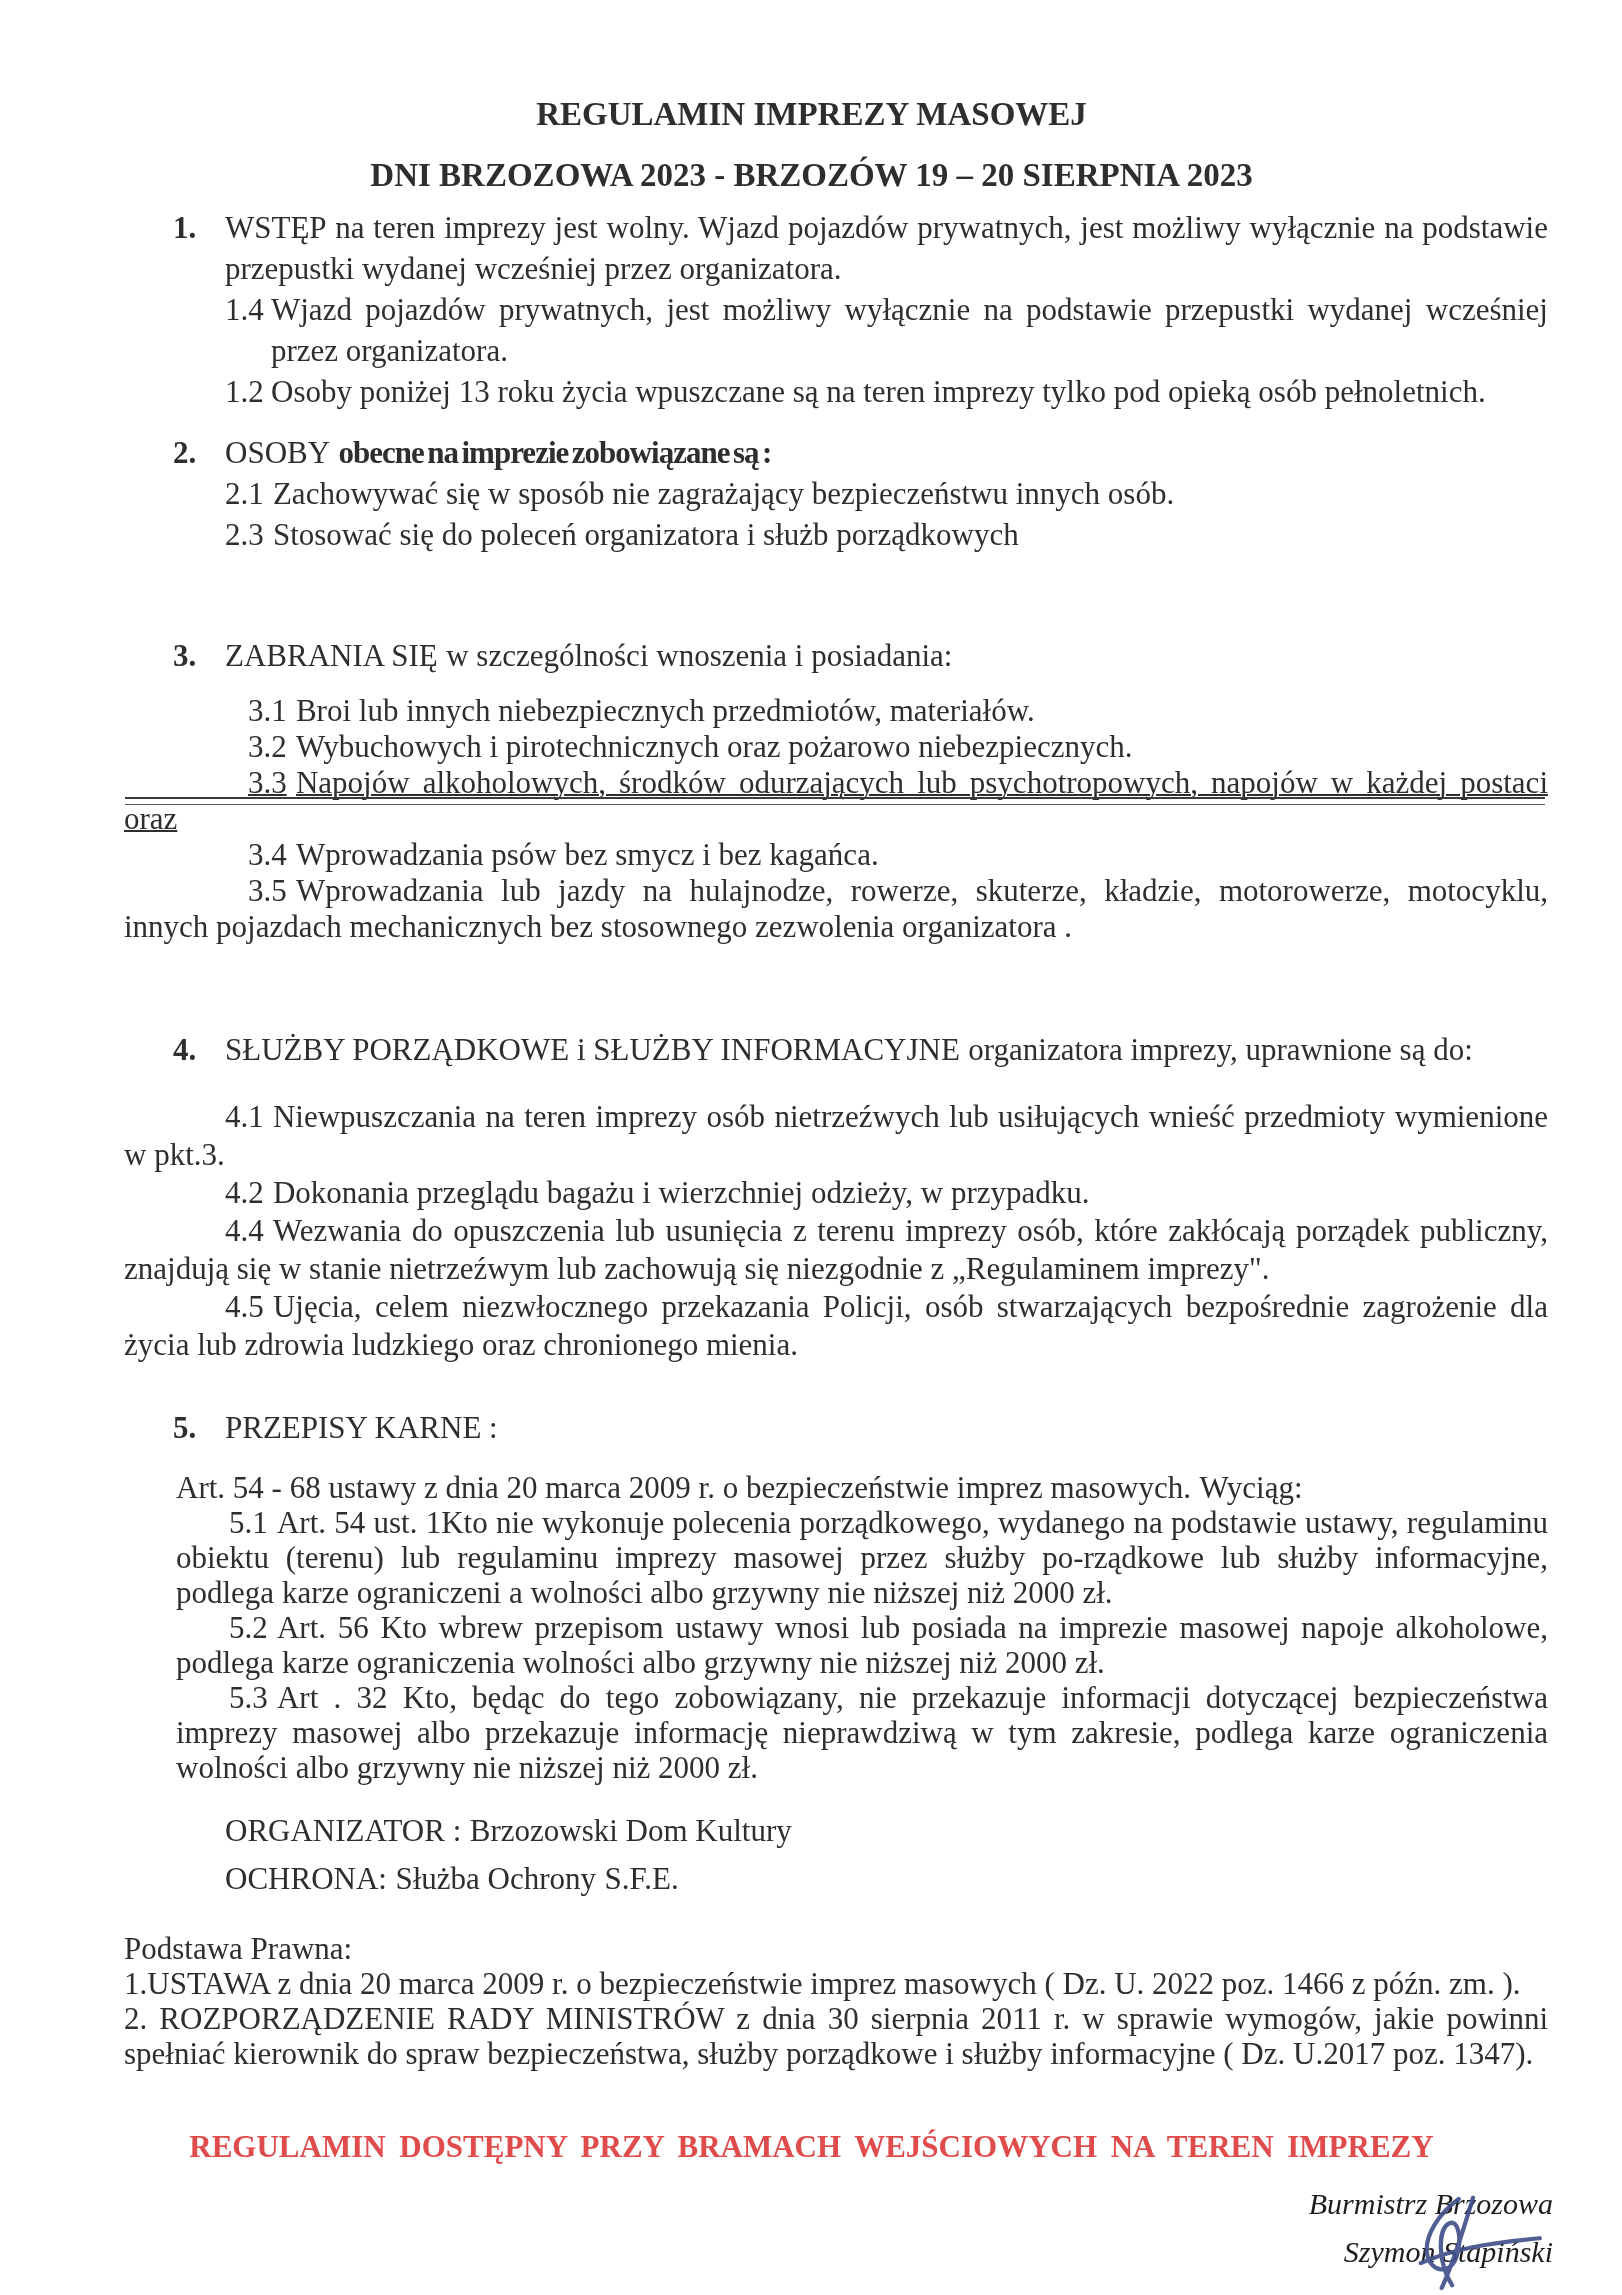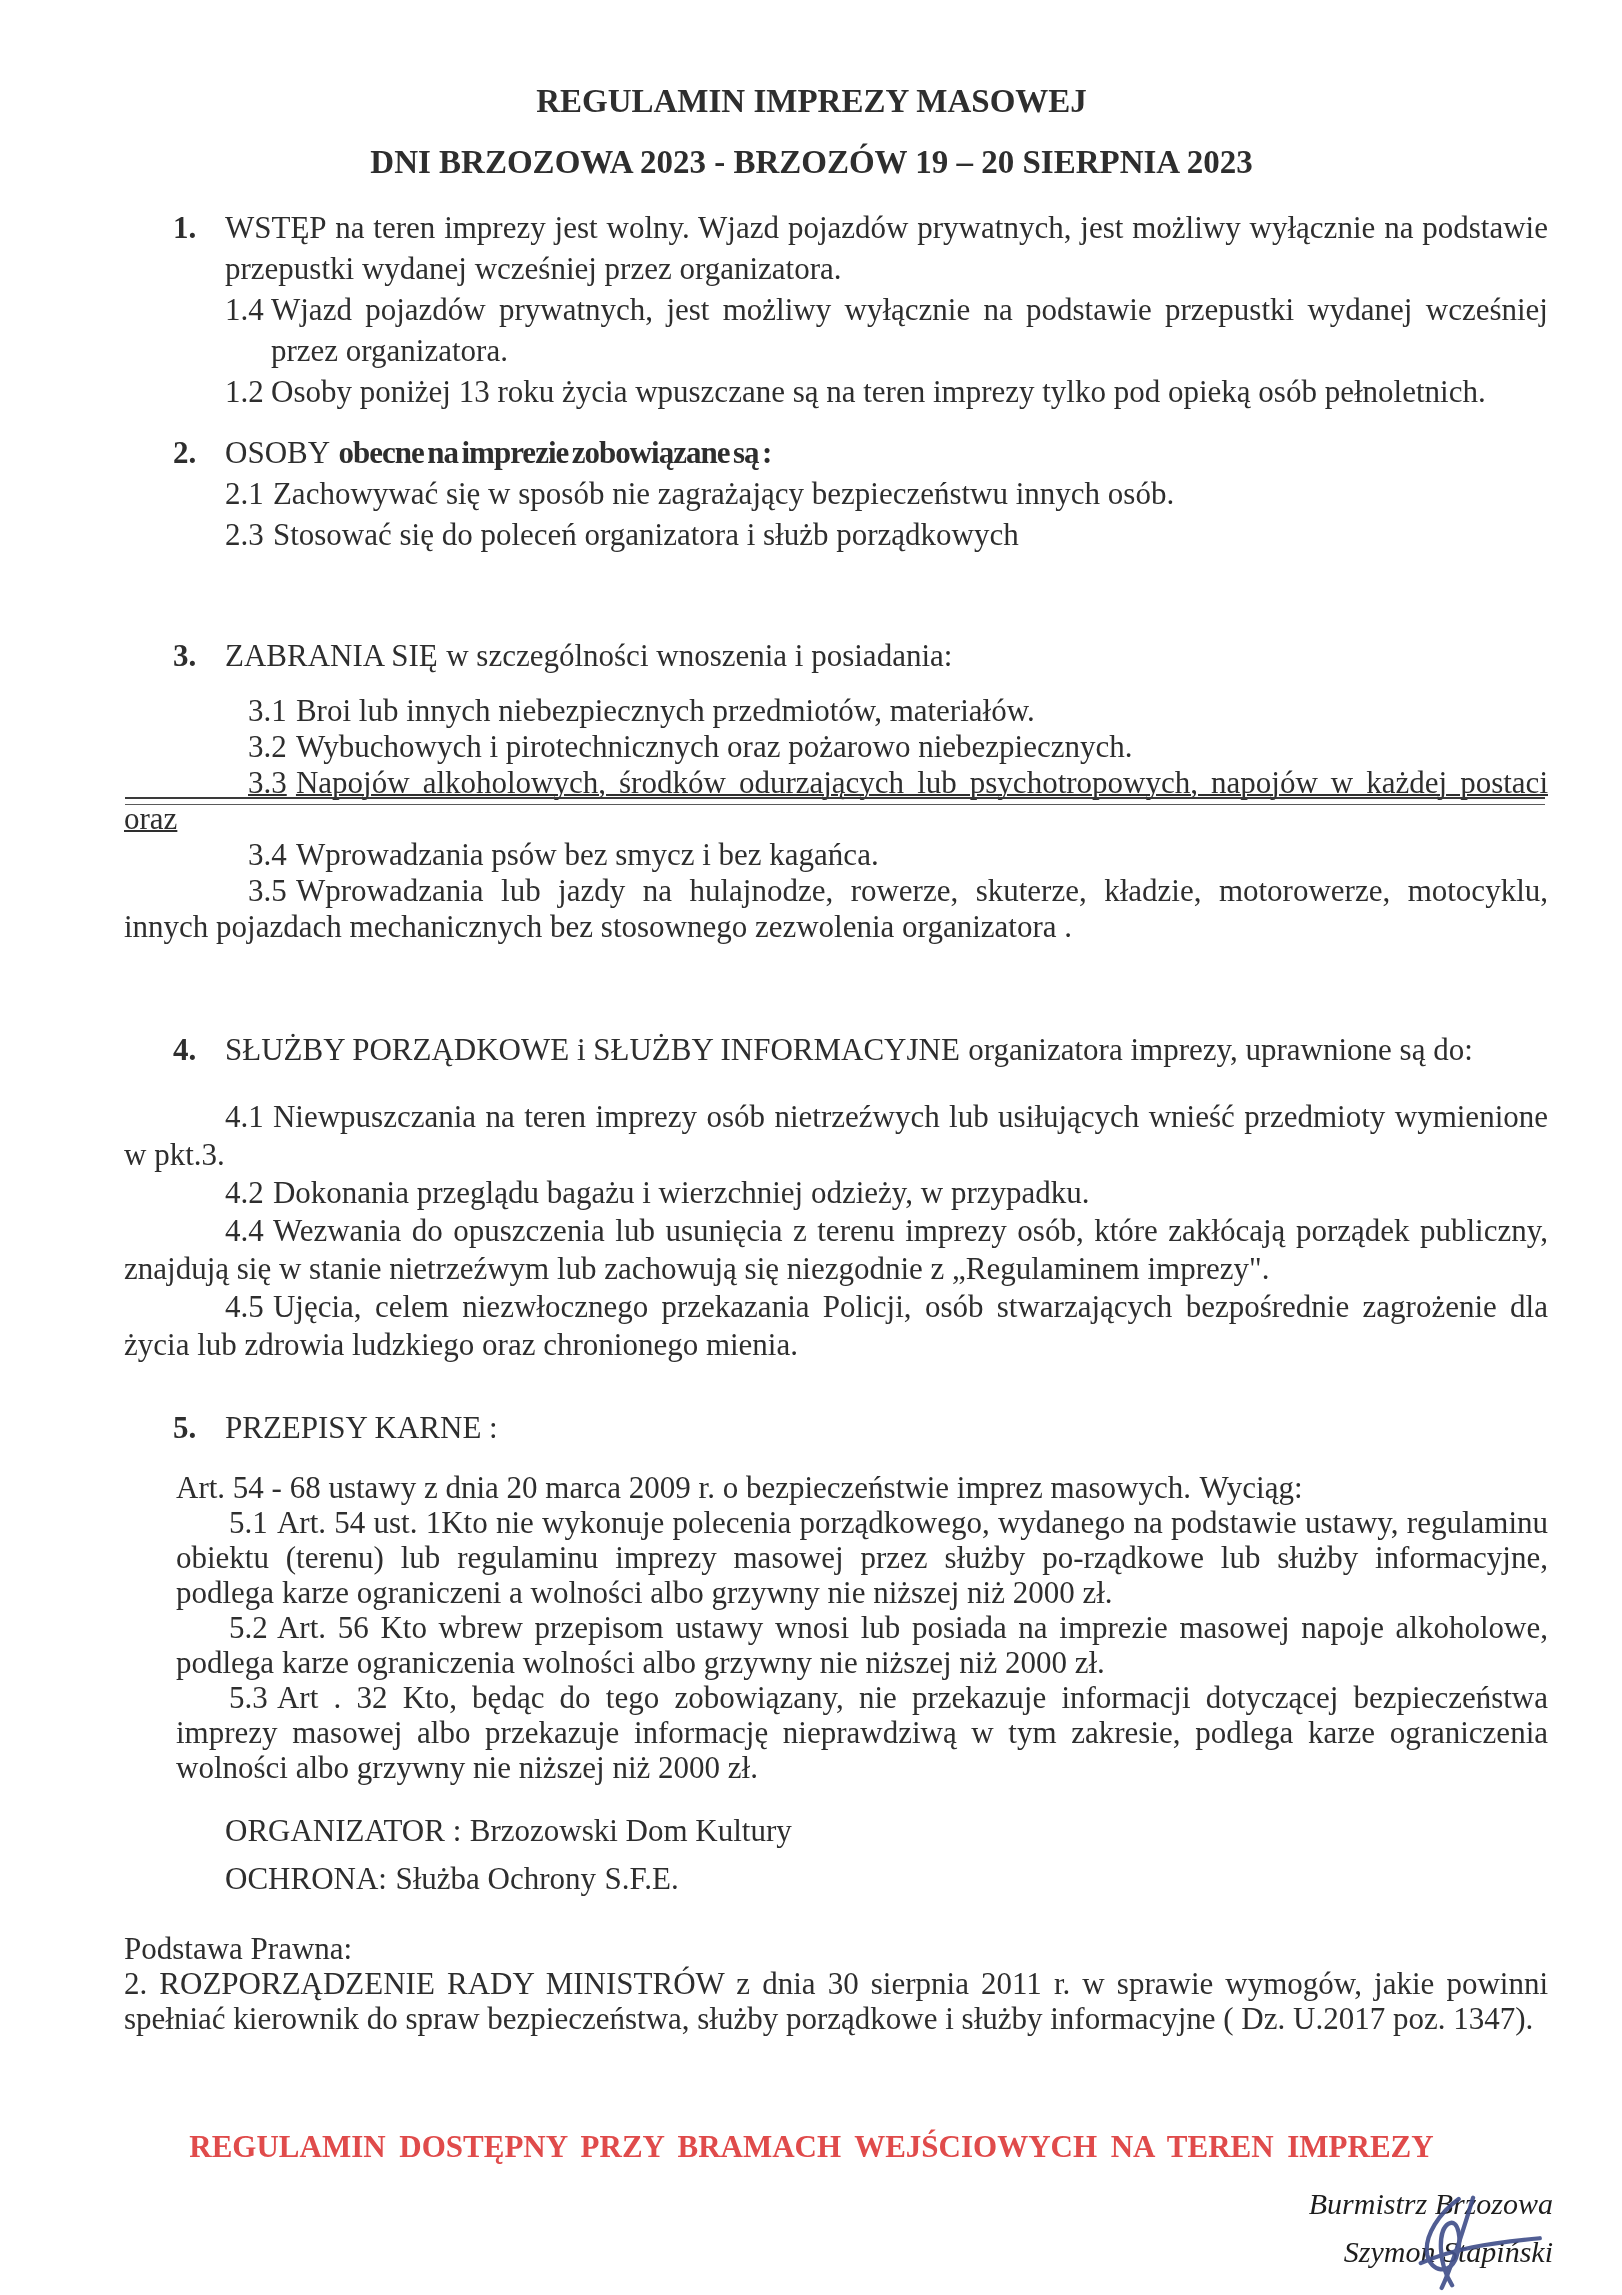--- a/index.html
+++ b/index.html
@@ -5,21 +5,21 @@
   html,body{margin:0;padding:0;}
   body{
     width:1623px;height:2295px;position:relative;overflow:hidden;
     background:var(--bg,#ffffff);
     color:var(--text-color,#2e2e2e);
     font-family:"Liberation Serif","DejaVu Serif",serif;
     font-size:31px;line-height:41px;
   }
   .abs{position:absolute;}
   .b{font-weight:normal;}
-  .title{left:0;right:0;text-align:center;font-weight:bold;font-size:33px;line-height:39px;}
+  .title{left:0;right:0;text-align:center;font-weight:bold;font-size:33px;line-height:39px;margin-top:13px;}
   .content{left:124px;right:75px;text-align:justify;}
   .c1{line-height:41px;}
   .c3{line-height:36px;}
   .c4{line-height:38px;}
   .c5{left:176px;right:75px;line-height:35px;}
   .par{margin:0;}
   .hnum{display:inline-block;width:52px;font-weight:bold;text-indent:0;}
   .gap{margin-left:8.5px;}
   .inum{margin-right:9.2px;}
   .hang{padding-left:101px;text-indent:-52px;}
@@ -96,20 +96,21 @@
   <div class="par ind81"><span class="inum">5.3</span><span>Art . 32  Kto, będąc do tego zobowiązany, nie przekazuje informacji dotyczącej bezpieczeństwa imprezy masowej albo przekazuje informację nieprawdziwą w tym zakresie, podlega karze ograniczenia wolności albo grzywny nie niższej niż 2000 zł.</span></div>
 </div>
 
 <div class="abs org" style="top:1807px">
   <div class="par"><span>ORGANIZATOR :</span><span class="b gap">Brzozowski Dom Kultury</span></div>
   <div class="par"><span>OCHRONA:</span><span class="b gap">Służba Ochrony</span><span class="gap">S.F.E.</span></div>
 </div>
 
 <div class="abs legal" style="top:1931px">
   <div class="par b">Podstawa Prawna:</div>
+  <div class="par">1.USTAWA z dnia 20 marca 2009 r. o bezpieczeństwie imprez masowych ( Dz. U. 2022 poz. 1466 z późn. zm. ).</div>
   <div class="par">2. ROZPORZĄDZENIE RADY MINISTRÓW z dnia 30 sierpnia 2011 r. w sprawie wymogów, jakie powinni spełniać kierownik do spraw bezpieczeństwa, służby porządkowe i służby informacyjne ( Dz. U.2017 poz. 1347).</div>
 </div>
 
 <div class="abs footer-notice" style="top:2126px">REGULAMIN DOSTĘPNY PRZY BRAMACH WEJŚCIOWYCH NA TEREN IMPREZY</div>
 
 <div class="abs sig-text" style="top:2180px">
   <div class="par">Burmistrz Brzozowa</div>
   <div class="par">Szymon Stapiński</div>
 </div>
 <svg class="abs sig-svg" viewBox="0 0 260 145">

